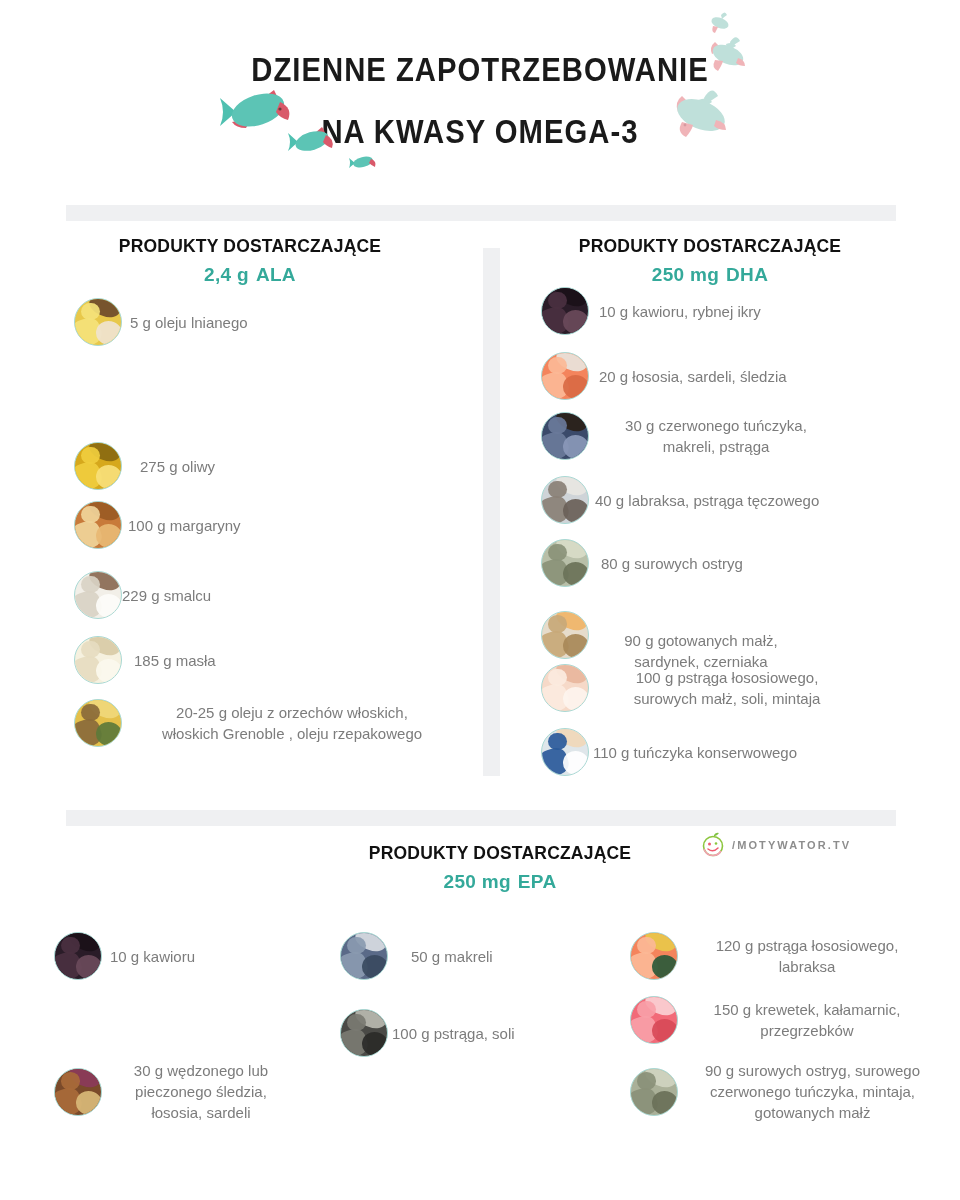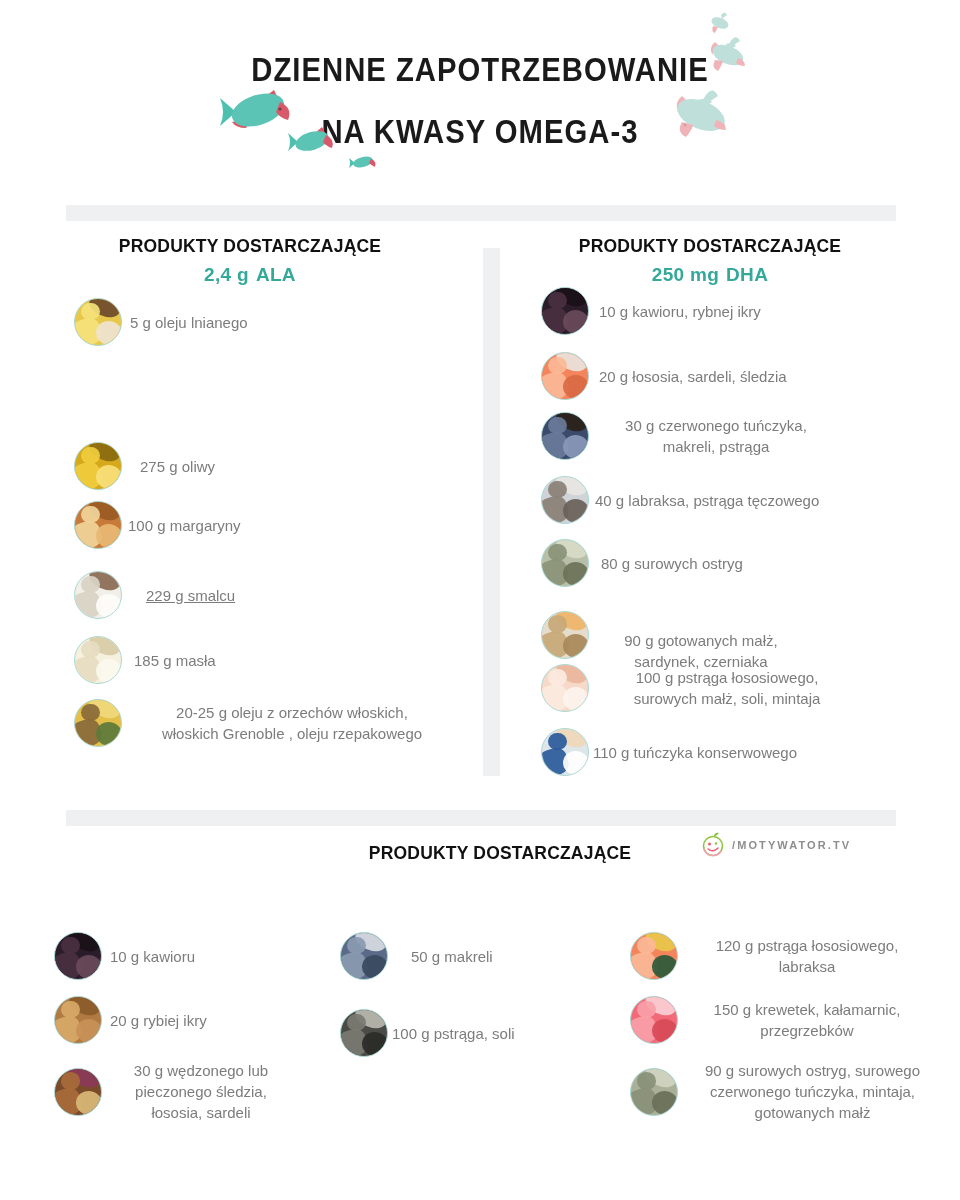--- a/index.html
+++ b/index.html
@@ -177,21 +177,21 @@
         </div>
         <div class="label l" style="margin-left: 6px;">100 g margaryny</div>
       </div>
       <div class="item" style="left: 0px; top: 273px;">
         <div class="thumb" style="background: rgb(242, 239, 232);">
           <i style="width: 62%; height: 58%; left: -6%; top: 44%; border-radius: 40%; background: rgb(217, 210, 196); transform: rotate(-18deg); opacity: 0.92;"></i>
           <i style="width: 70%; height: 46%; left: 30%; top: -8%; border-radius: 45%; background: rgb(138, 106, 82); transform: rotate(22deg); opacity: 0.92;"></i>
           <i style="width: 56%; height: 52%; left: 46%; top: 48%; border-radius: 50%; background: rgb(253, 252, 248); transform: rotate(10deg); opacity: 0.92;"></i>
           <i style="width: 40%; height: 38%; left: 14%; top: 8%; border-radius: 50%; background: rgb(217, 210, 196); transform: rotate(0deg); opacity: 0.92;"></i>
         </div>
-        <div class="label l" style="margin-left: 24px; text-decoration: underline;">229 g smalcu</div>
+        <div class="label l" style="margin-left: 0;">229 g smalcu</div>
       </div>
       <div class="item" style="left: 0px; top: 338px;">
         <div class="thumb" style="background: rgb(246, 241, 223);">
           <i style="width: 62%; height: 58%; left: -6%; top: 44%; border-radius: 40%; background: rgb(230, 220, 192); transform: rotate(-18deg); opacity: 0.92;"></i>
           <i style="width: 70%; height: 46%; left: 30%; top: -8%; border-radius: 45%; background: rgb(216, 203, 166); transform: rotate(22deg); opacity: 0.92;"></i>
           <i style="width: 56%; height: 52%; left: 46%; top: 48%; border-radius: 50%; background: rgb(251, 248, 238); transform: rotate(10deg); opacity: 0.92;"></i>
           <i style="width: 40%; height: 38%; left: 14%; top: 8%; border-radius: 50%; background: rgb(230, 220, 192); transform: rotate(0deg); opacity: 0.92;"></i>
         </div>
         <div class="label l" style="margin-left: 12px;">185 g masła</div>
       </div>
@@ -287,40 +287,34 @@
           <i style="width: 70%; height: 46%; left: 30%; top: -8%; border-radius: 45%; background: rgb(240, 216, 184); transform: rotate(22deg); opacity: 0.92;"></i>
           <i style="width: 56%; height: 52%; left: 46%; top: 48%; border-radius: 50%; background: rgb(255, 255, 255); transform: rotate(10deg); opacity: 0.92;"></i>
           <i style="width: 40%; height: 38%; left: 14%; top: 8%; border-radius: 50%; background: rgb(42, 90, 154); transform: rotate(0deg); opacity: 0.92;"></i>
         </div>
         <div class="label l" style="margin-left: 4px;">110 g tuńczyka konserwowego</div>
       </div>
     </div>
 
   <div class="sec-head" id="head-epa">
     <div class="line1">PRODUKTY DOSTARCZAJĄCE</div>
+    <div class="line2">
+      <span>250 mg</span><span class="sp"></span><span>EPA</span>
+    </div>
   </div>
 
   <div class="list" id="list-epa-0" style="left: 54px; top: 932px; width: 300px; height: 230px;">
       <div class="item" style="left: 0px; top: 0px;">
         <div class="thumb" style="background: rgb(42, 28, 40);">
           <i style="width: 62%; height: 58%; left: -6%; top: 44%; border-radius: 40%; background: rgb(74, 48, 64); transform: rotate(-18deg); opacity: 0.92;"></i>
           <i style="width: 70%; height: 46%; left: 30%; top: -8%; border-radius: 45%; background: rgb(26, 16, 24); transform: rotate(22deg); opacity: 0.92;"></i>
           <i style="width: 56%; height: 52%; left: 46%; top: 48%; border-radius: 50%; background: rgb(106, 74, 90); transform: rotate(10deg); opacity: 0.92;"></i>
           <i style="width: 40%; height: 38%; left: 14%; top: 8%; border-radius: 50%; background: rgb(74, 48, 64); transform: rotate(0deg); opacity: 0.92;"></i>
         </div>
         <div class="label l" style="margin-left: 8px;">10 g kawioru</div>
-      </div>
-      <div class="item" style="left: 0px; top: 64px;">
-        <div class="thumb" style="background: rgb(176, 122, 66);">
-          <i style="width: 62%; height: 58%; left: -6%; top: 44%; border-radius: 40%; background: rgb(216, 168, 104); transform: rotate(-18deg); opacity: 0.92;"></i>
-          <i style="width: 70%; height: 46%; left: 30%; top: -8%; border-radius: 45%; background: rgb(138, 90, 42); transform: rotate(22deg); opacity: 0.92;"></i>
-          <i style="width: 56%; height: 52%; left: 46%; top: 48%; border-radius: 50%; background: rgb(200, 144, 88); transform: rotate(10deg); opacity: 0.92;"></i>
-          <i style="width: 40%; height: 38%; left: 14%; top: 8%; border-radius: 50%; background: rgb(216, 168, 104); transform: rotate(0deg); opacity: 0.92;"></i>
-        </div>
-        <div class="label l" style="margin-left: 8px;">20 g rybiej ikry</div>
       </div>
       <div class="item" style="left: 0px; top: 128px;">
         <div class="thumb" style="background: rgb(122, 74, 42);">
           <i style="width: 62%; height: 58%; left: -6%; top: 44%; border-radius: 40%; background: rgb(168, 106, 58); transform: rotate(-18deg); opacity: 0.92;"></i>
           <i style="width: 70%; height: 46%; left: 30%; top: -8%; border-radius: 45%; background: rgb(138, 58, 90); transform: rotate(22deg); opacity: 0.92;"></i>
           <i style="width: 56%; height: 52%; left: 46%; top: 48%; border-radius: 50%; background: rgb(216, 184, 120); transform: rotate(10deg); opacity: 0.92;"></i>
           <i style="width: 40%; height: 38%; left: 14%; top: 8%; border-radius: 50%; background: rgb(168, 106, 58); transform: rotate(0deg); opacity: 0.92;"></i>
         </div>
         <div class="label c" style="margin-left: 4px; width: 190px;">30 g wędzonego lub
 pieczonego śledzia,

